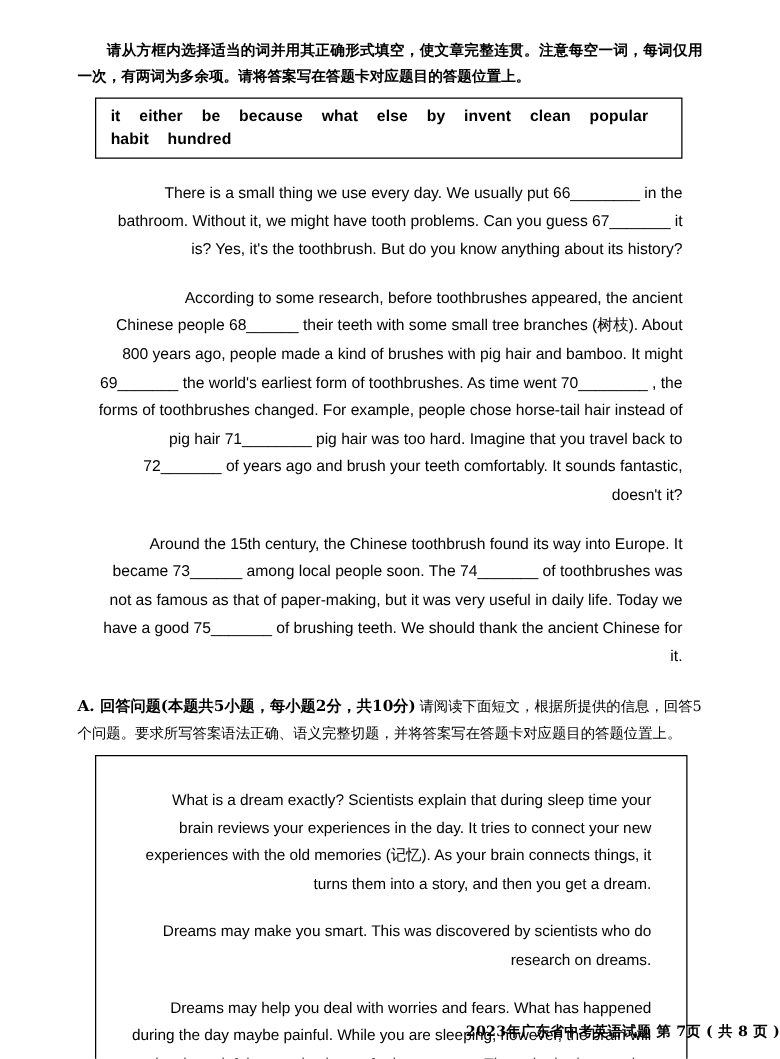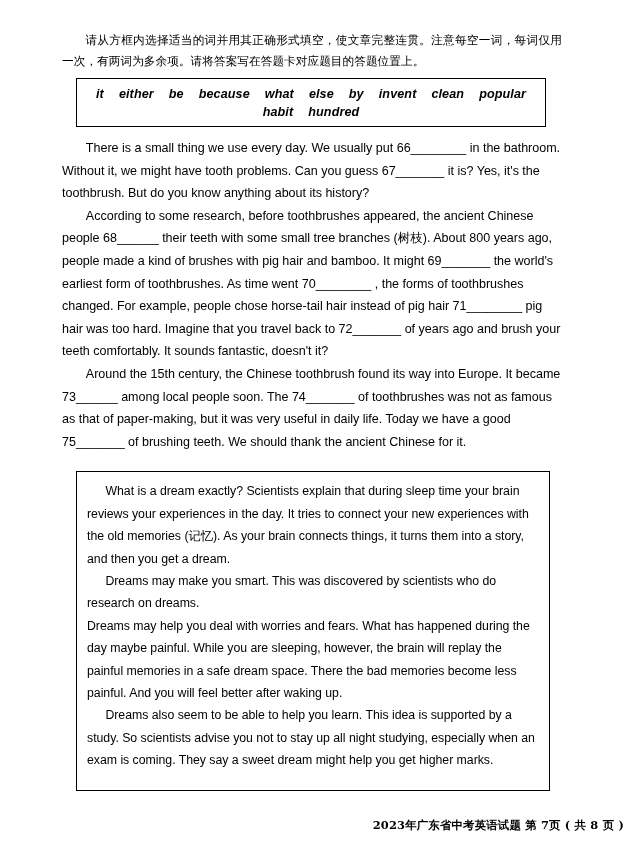--- a/index.html
+++ b/index.html
@@ -24,56 +24,55 @@
     padding: 30px 62px 0 62px;
   }
   .cn {
     font-family: "DejaVu Serif", "Liberation Serif", serif;
     font-weight: 700;
     font-size: 12.4px;
     letter-spacing: 0.1px;
   }
   .cn-normal {
     font-family: "DejaVu Serif", "Liberation Serif", serif;
-    font-weight: 400;
+    font-weight: 700;
     font-size: 11.6px;
     line-height: 20px;
   }
   .section-head {
     margin: 0 0 1px 0;
     line-height: 19px;
   }
   .instr {
     margin: 0;
     text-indent: 2em;
     line-height: 20.5px;
     text-align: justify;
     font-size: 11.7px;
   }
   .wordbox {
     margin: 7px 16px 10px 14px;
     border: 1.1px solid #000;
     padding: 5px 4px 6px 4px;
-    text-align: center;
-    font-style: italic;
+    text-align: left;
   }
   .wordbox .w {
     font-family: "Liberation Sans", sans-serif;
     font-weight: 700;
     font-size: 12.6px;
     display: inline-block;
     margin: 0 7.5px;
     letter-spacing: 0.1px;
   }
   .en {
     font-family: "Liberation Sans", sans-serif;
     font-size: 12.55px;
     line-height: 22.6px;
-    margin: 0;
-    text-align: left;
+    margin: 16px;
+    text-align: right;
     letter-spacing: -0.02px;
   }
   .en.indent {
     text-indent: 1.9em;
   }
   .para-block {
     margin-top: 0px;
   }
   .sec6 {
     margin-top: 18px;
@@ -133,20 +132,21 @@
     </div>
 
     <div class="para-block">
       <p class="en indent">There is a small thing we use every day. We usually put 66________ in the bathroom. Without it, we might have tooth problems. Can you guess 67_______ it is? Yes, it's the toothbrush. But do you know anything about its history?</p>
       <p class="en indent">According to some research, before toothbrushes appeared, the ancient Chinese people 68______ their teeth with some small tree branches (树枝). About 800 years ago, people made a kind of brushes with pig hair and bamboo. It might 69_______ the world's earliest form of toothbrushes. As time went 70________ , the forms of toothbrushes changed. For example, people chose horse-tail hair instead of pig hair 71________ pig hair was too hard. Imagine that you travel back to 72_______ of years ago and brush your teeth comfortably. It sounds fantastic, doesn't it?</p>
       <p class="en indent">Around the 15th century, the Chinese toothbrush found its way into Europe. It became 73______ among local people soon. The 74_______ of toothbrushes was not as famous as that of paper-making, but it was very useful in daily life. Today we have a good 75_______ of brushing teeth. We should thank the ancient Chinese for it.</p>
     </div>
   </div>
 
   <div class="sec6">
+    <p class="sub-a"><b>A. 回答问题(本题共5小题，每小题2分，共10分)</b> <span class="tail">请阅读下面短文，根据所提供的信息，回答5个问题。要求所写答案语法正确、语义完整切题，并将答案写在答题卡对应题目的答题位置上。</span></p>
 
     <div class="readbox">
       <p class="en indent">What is a dream exactly? Scientists explain that during sleep time your brain reviews your experiences in the day. It tries to connect your new experiences with the old memories (记忆). As your brain connects things, it turns them into a story, and then you get a dream.</p>
       <p class="en indent">Dreams may make you smart. This was discovered by scientists who do research on dreams.</p>
       <p class="en">Dreams may help you deal with worries and fears. What has happened during the day maybe painful. While you are sleeping, however, the brain will replay the painful memories in a safe dream space. There the bad memories become less painful. And you will feel better after waking up.</p>
       <p class="en indent">Dreams also seem to be able to help you learn. This idea is supported by a study. So scientists advise you not to stay up all night studying, especially when an exam is coming. They say a sweet dream might help you get higher marks.</p>
 
     </div>
   </div>
 

